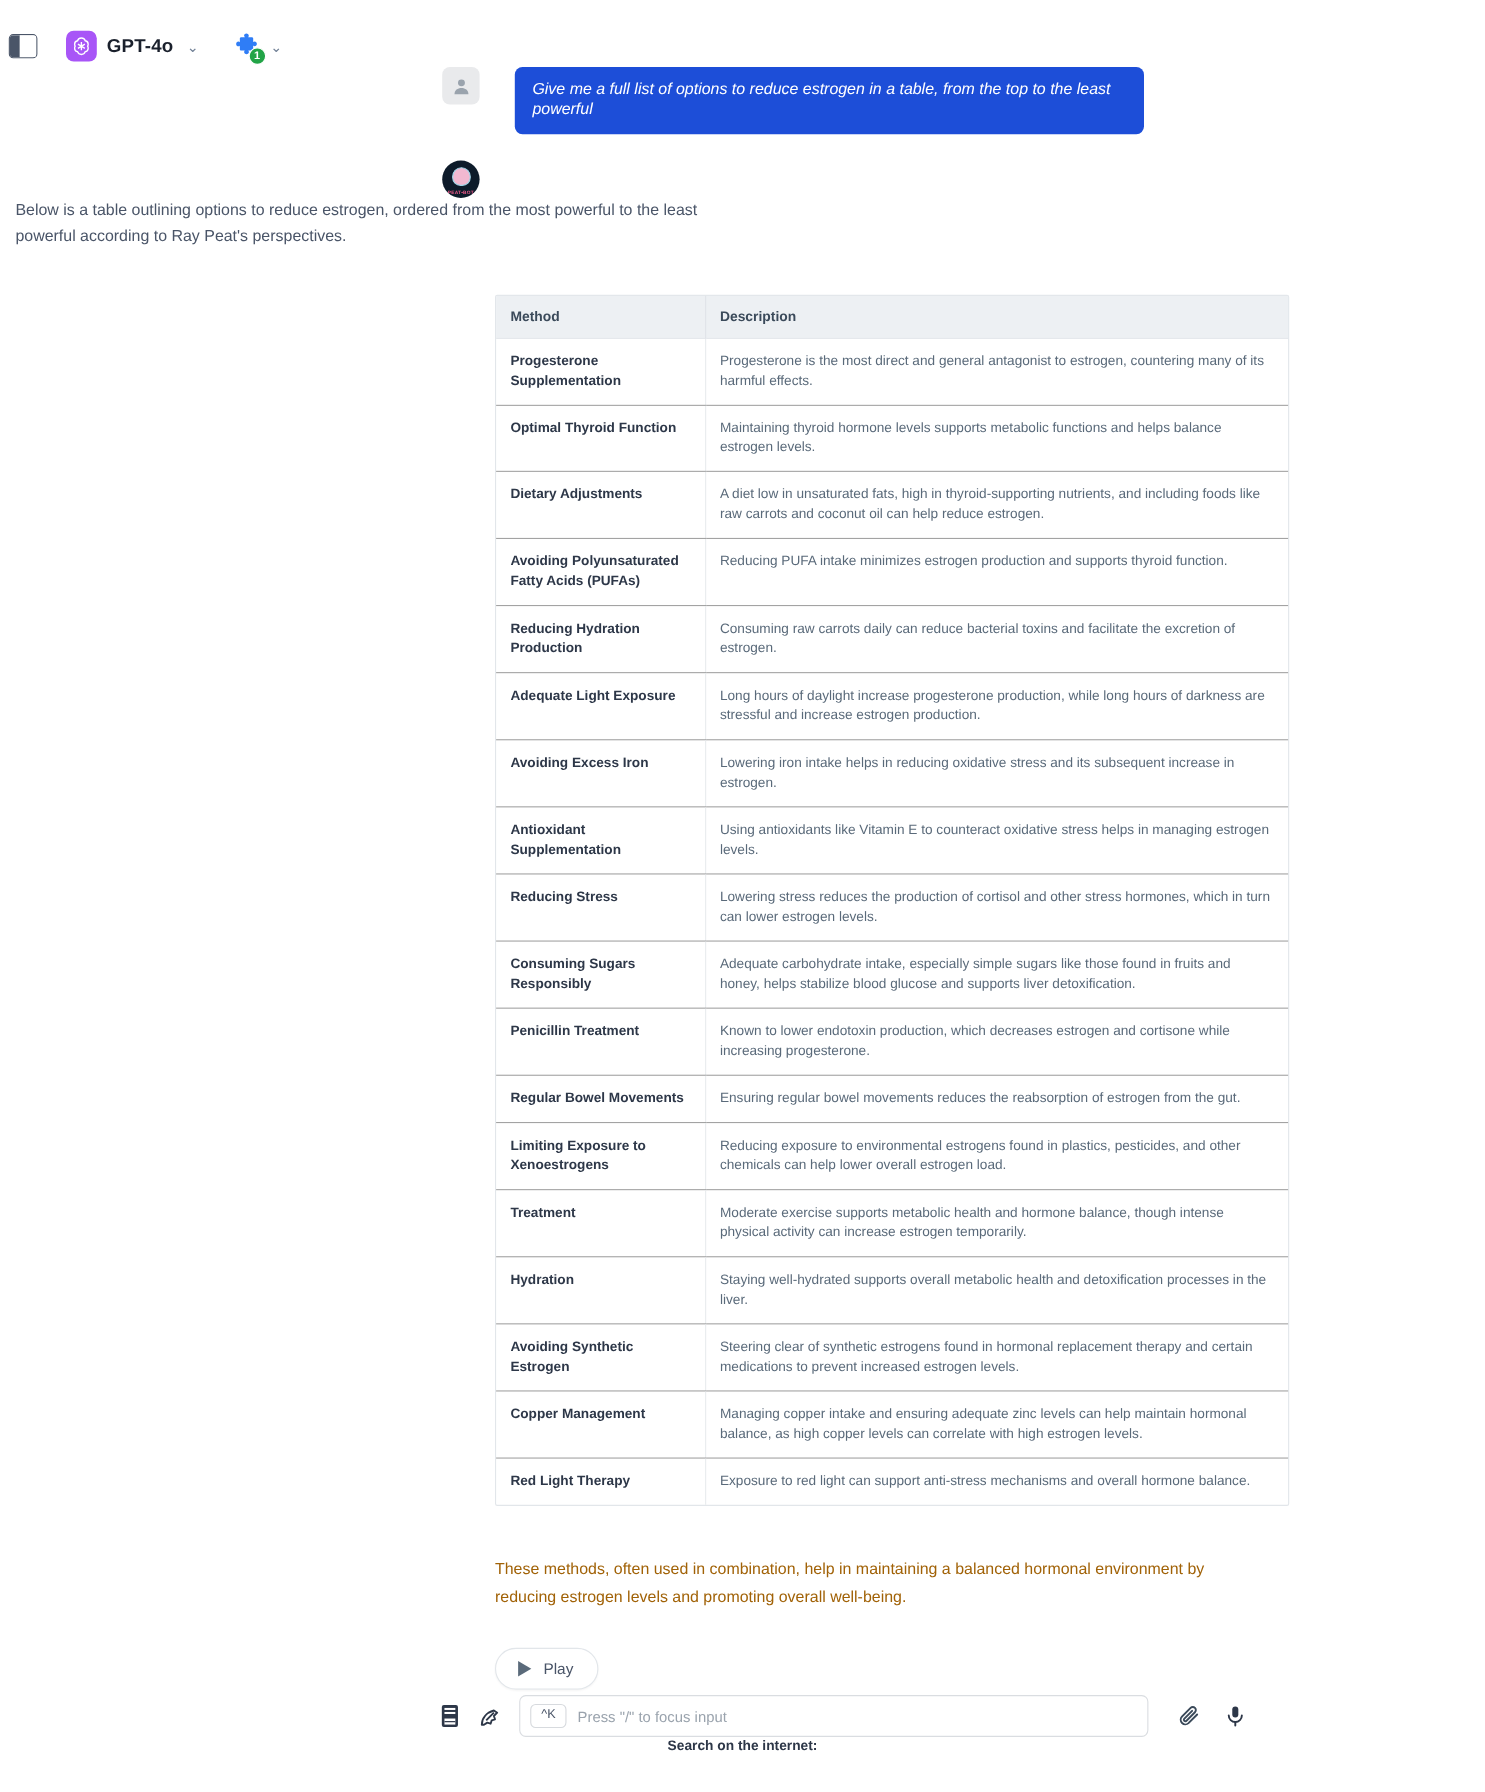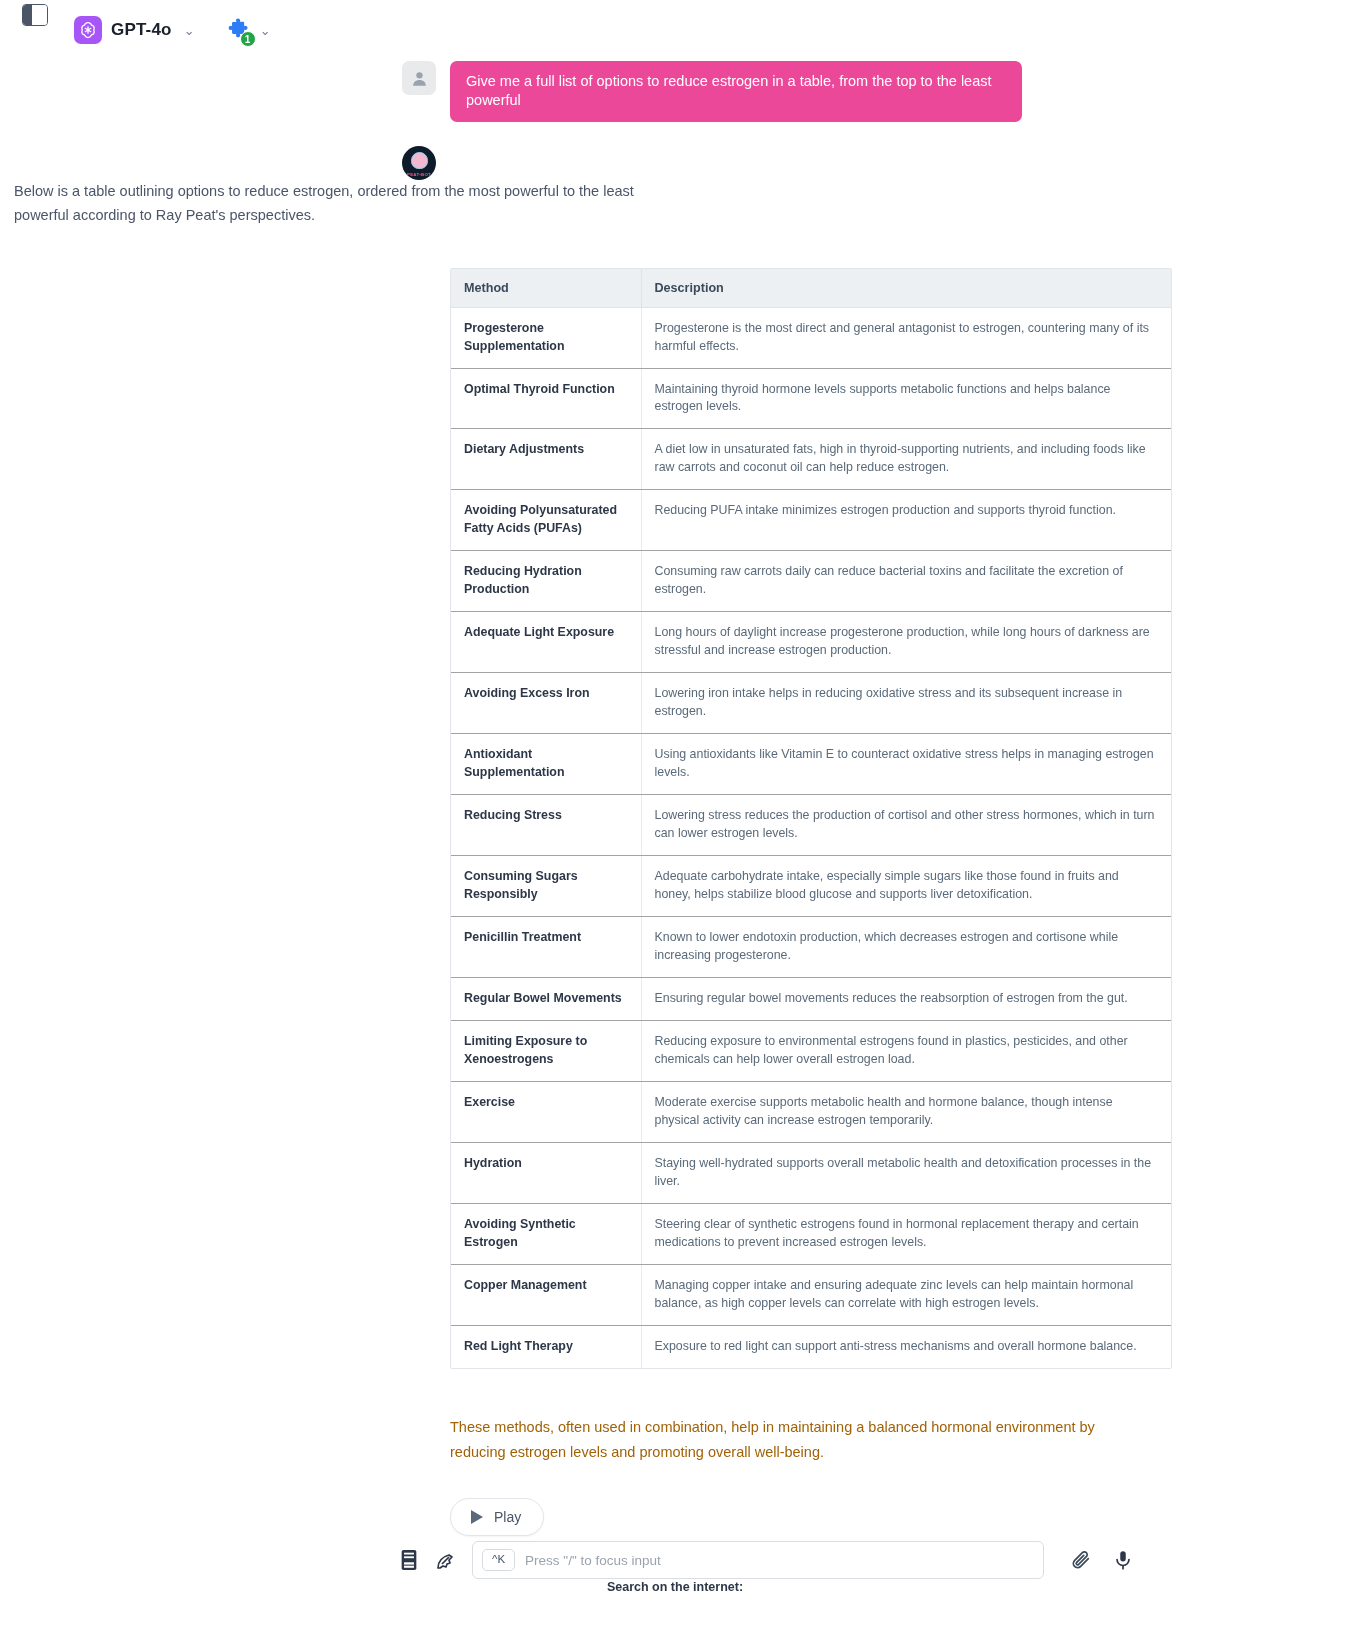--- a/index.html
+++ b/index.html
@@ -7,22 +7,22 @@
     margin: 0; padding: 0;
     width: 1350px; height: 1629px;
     background: #ffffff;
     font-family: "Liberation Sans", sans-serif;
     color: #2d3748;
     overflow: hidden;
   }
 
   
   .topbar {
-    position: absolute; top: 4px; left: 0; width: 1350px; height: 52px;
-    display: flex; padding-left: 18px; gap: 0;
+    position: absolute; top: 16px; left: 0; width: 1350px; height: 52px;
+    display: flex; align-items: center; padding-left: 4px; gap: 0;
   }
   .panel-toggle {
     width: 26px; height: 22px; margin-left: 4px;
     border: 1.6px solid #4a5568; border-radius: 4px;
     display: flex; align-items: stretch; overflow: hidden; background: #fff;
   }
   .panel-toggle .pt-left { width: 9px; background: #4a5568; }
   .panel-toggle .pt-right { flex: 1; background: #fff; }
 
   .model-chip {
@@ -54,24 +54,24 @@
   .convo { position: absolute; top: 52px; left: 0; width: 1350px; }
 
   .msg-row { display: flex; align-items: flex-start; }
   .avatar-user {
     width: 34px; height: 34px; border-radius: 7px; background: #e9eaec;
     margin-left: 402px; margin-top: 9px;
     display: flex; align-items: center; justify-content: center;
     flex: 0 0 auto;
   }
   .bubble-user {
-    margin-left: 14px; margin-top: 9px;
-    background: #ec4899; color: #fff;
+    margin-left: 32px; margin-top: 9px;
+    background: #1d4ed8; color: #fff;
     border-radius: 7px; padding: 11px 16px 12px 16px;
-    font-size: 14.5px; line-height: 1.3; max-width: 572px;
+    font-size: 14.5px; line-height: 1.3; max-width: 572px; font-style: italic;
   }
 
   .assistant-row { display: flex; align-items: flex-start; margin-top: 24px; flex-direction: column; }
   .avatar-bot {
     width: 34px; height: 34px; border-radius: 50%; background: #0d1b2a;
     margin-left: 402px; flex: 0 0 auto;
     display: flex; align-items: center; justify-content: center;
     overflow: hidden; position: relative;
   }
   .bot-head {
@@ -260,21 +260,21 @@
           </tr>
           <tr>
             <td class="c1">Regular Bowel Movements</td>
             <td class="c2">Ensuring regular bowel movements reduces the reabsorption of estrogen from the gut.</td>
           </tr>
           <tr>
             <td class="c1">Limiting Exposure to Xenoestrogens</td>
             <td class="c2">Reducing exposure to environmental estrogens found in plastics, pesticides, and other chemicals can help lower overall estrogen load.</td>
           </tr>
           <tr>
-            <td class="c1">Exercise</td>
+            <td class="c1">Treatment</td>
             <td class="c2">Moderate exercise supports metabolic health and hormone balance, though intense physical activity can increase estrogen temporarily.</td>
           </tr>
           <tr>
             <td class="c1">Hydration</td>
             <td class="c2">Staying well-hydrated supports overall metabolic health and detoxification processes in the liver.</td>
           </tr>
           <tr>
             <td class="c1">Avoiding Synthetic Estrogen</td>
             <td class="c2">Steering clear of synthetic estrogens found in hormonal replacement therapy and certain medications to prevent increased estrogen levels.</td>
           </tr>

